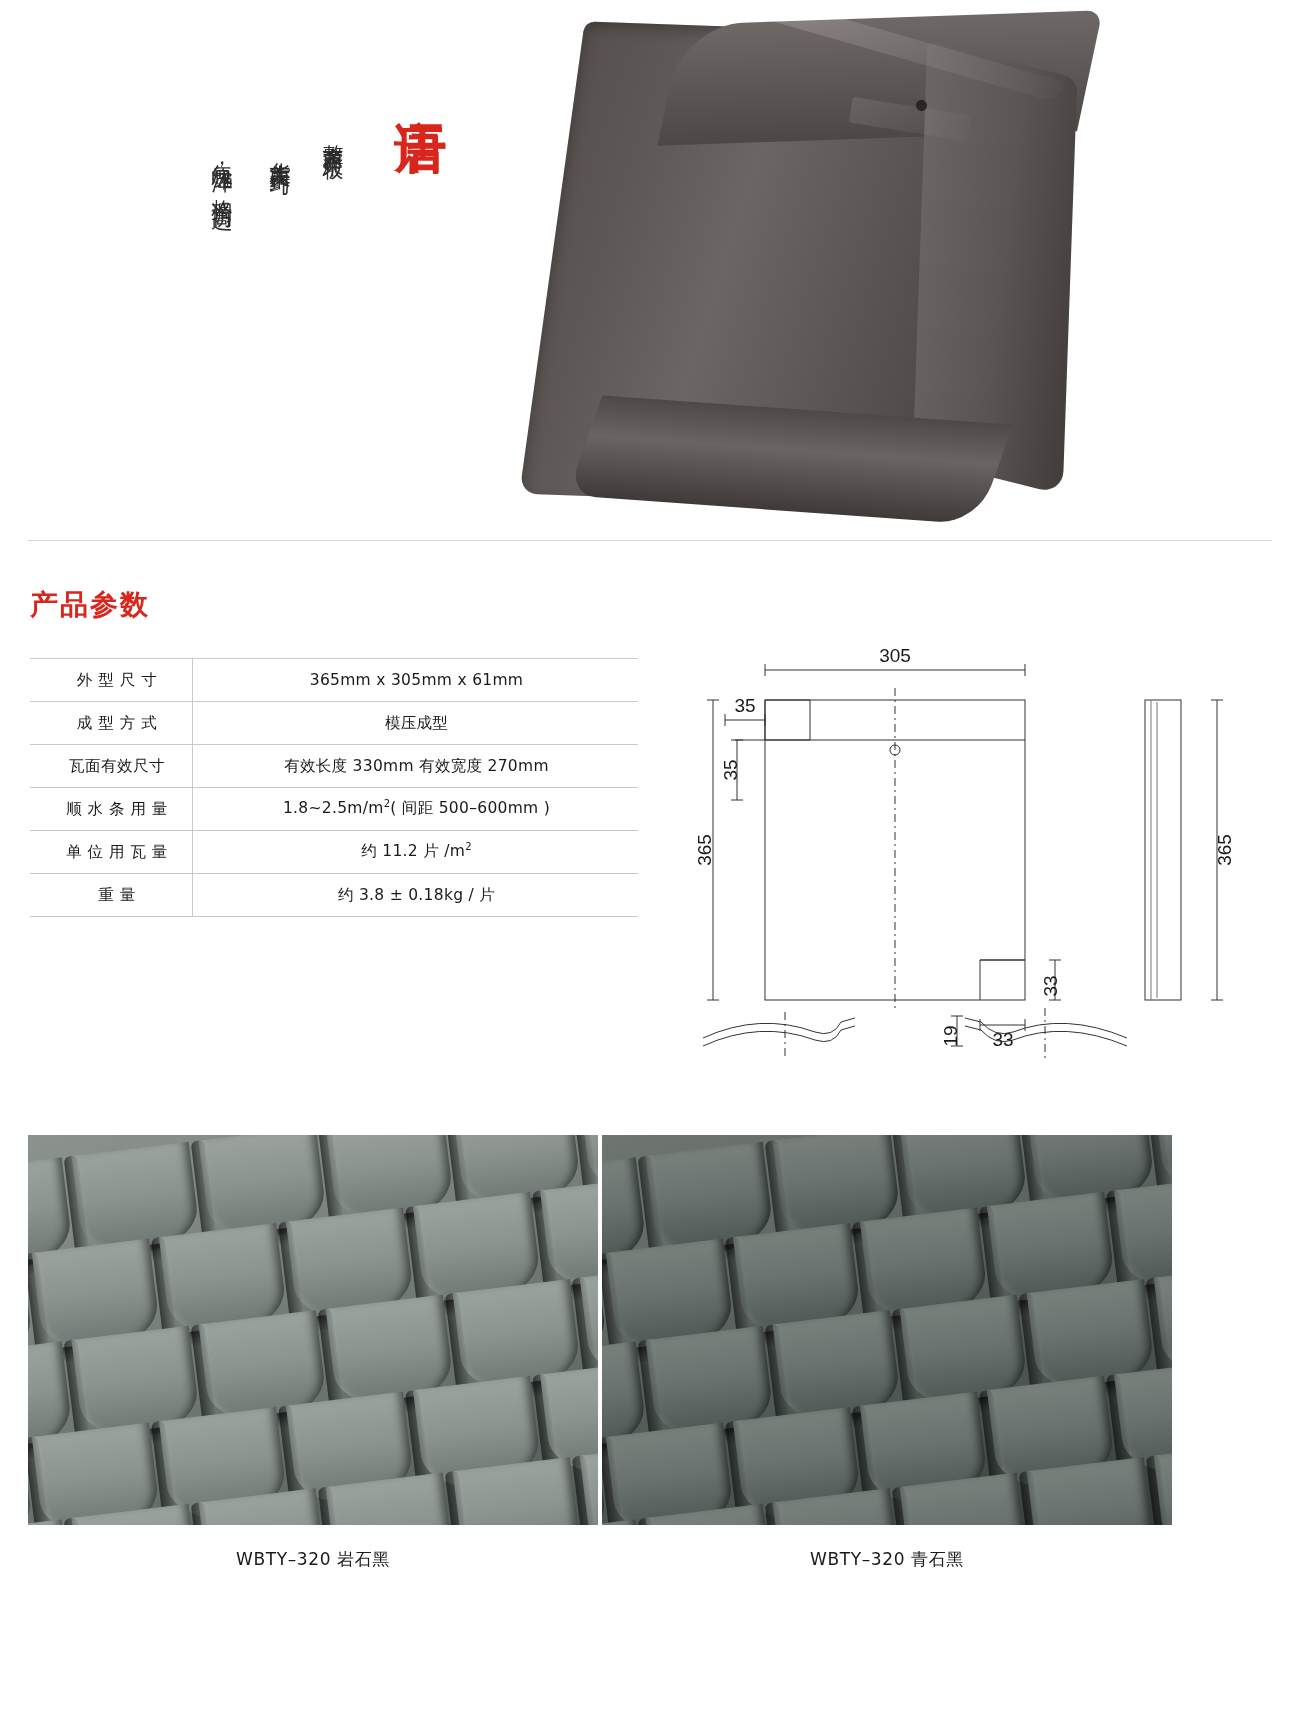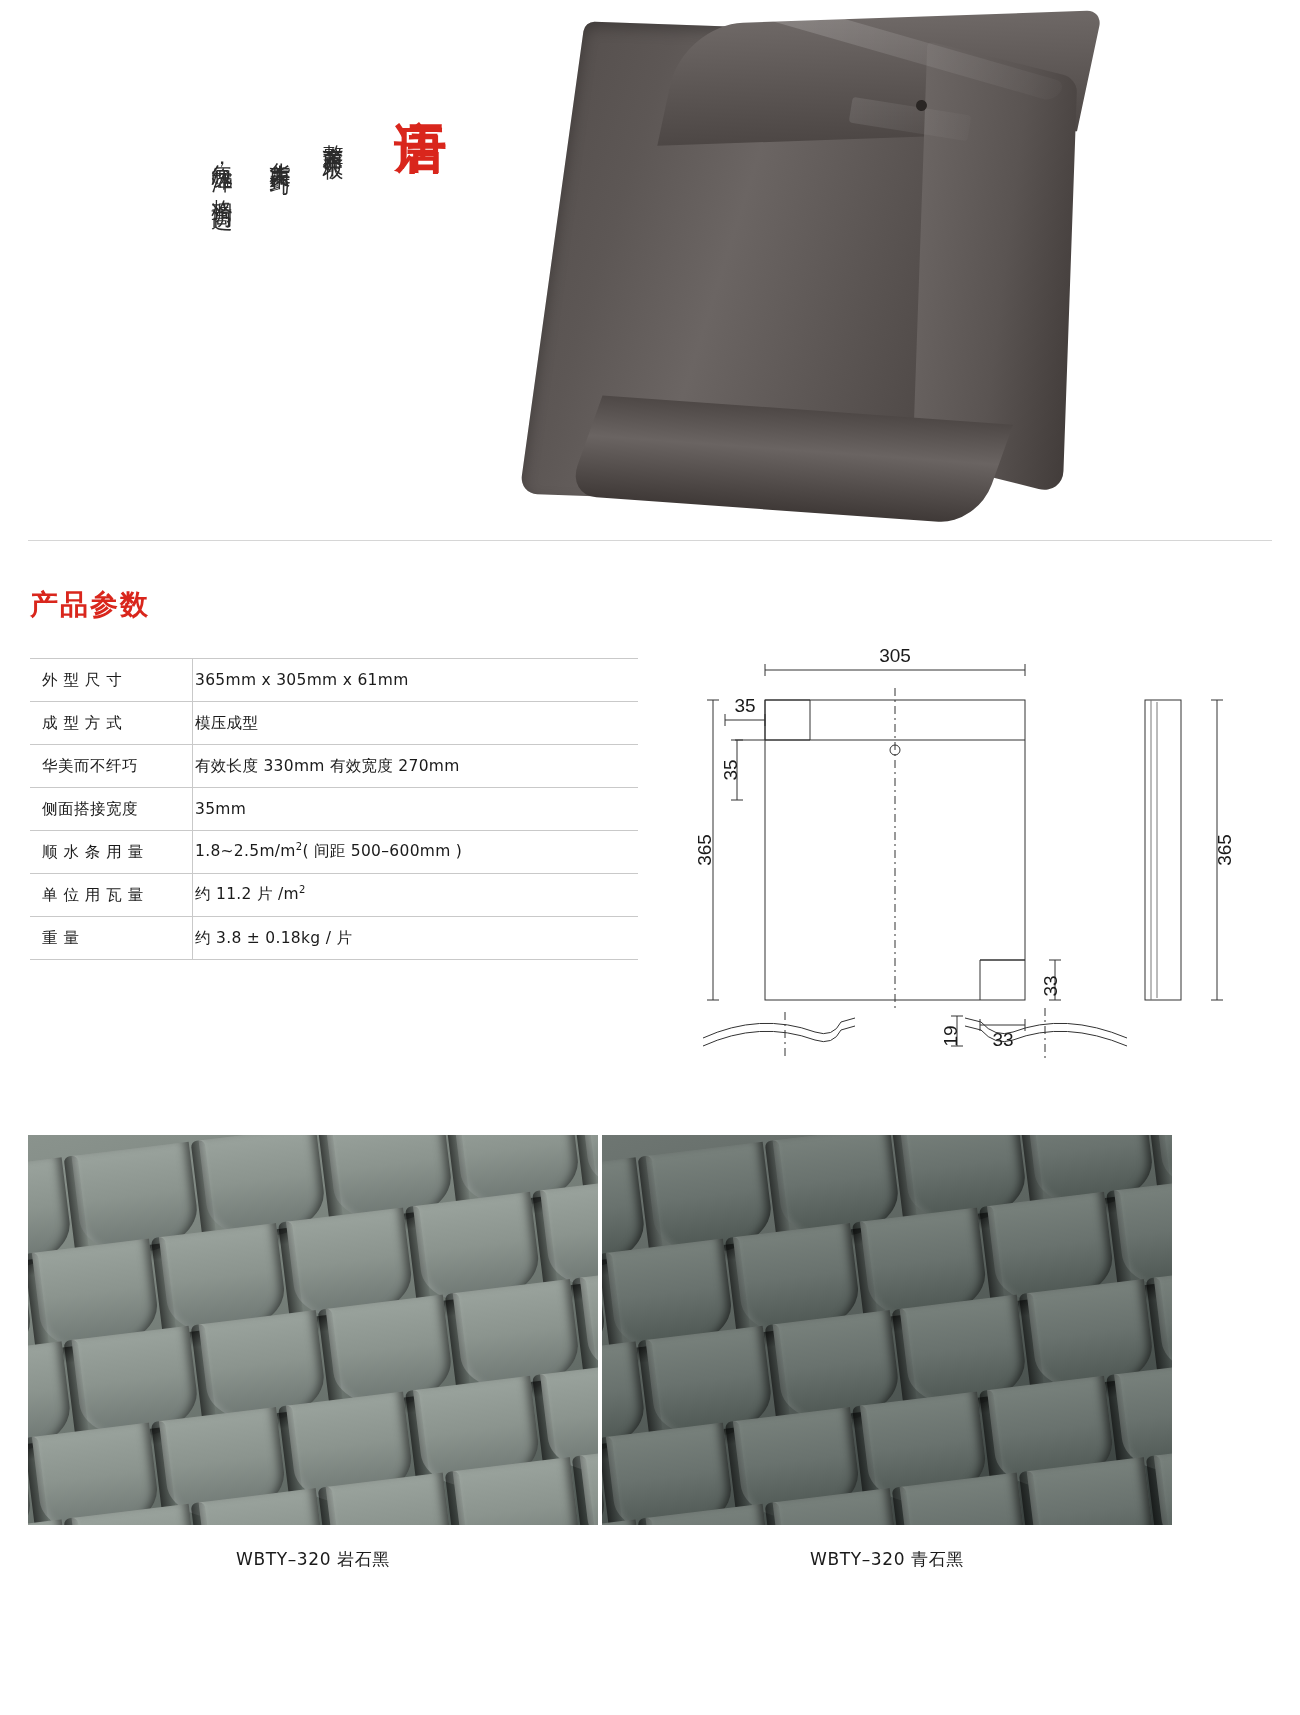--- a/index.html
+++ b/index.html
@@ -136,21 +136,21 @@
     font-family: "DejaVu Sans", "Liberation Sans", sans-serif;
   }
 
   #spec-table {
     position: absolute;
     left: 30px; top: 658px;
     width: 608px;
     border-collapse: collapse;
     font-size: 15.5px;
   }
-  #spec-table tr { height: 43px; }
+  #spec-table tr { height: 43px; text-align: center; }
   #spec-table td {
     border-bottom: 1px solid #c9c9c9;
     vertical-align: middle;
     padding: 0;
     font-family: "DejaVu Sans", "Liberation Sans", sans-serif;
   }
   #spec-table tr:first-child td { border-top: 1px solid #c9c9c9; }
   #spec-table td.k {
     width: 150px;
     padding-left: 12px;
@@ -284,26 +284,22 @@
   <tbody>
     <tr>
       <td class="k">外 型 尺 寸</td>
       <td class="v">365mm x 305mm x 61mm</td>
     </tr>
     <tr>
       <td class="k">成 型 方 式</td>
       <td class="v">模压成型</td>
     </tr>
     <tr>
-      <td class="k">华美而不纤巧</td>
+      <td class="k">瓦面有效尺寸</td>
       <td class="v">有效长度 330mm        有效宽度 270mm</td>
-    </tr>
-    <tr>
-      <td class="k">侧面搭接宽度</td>
-      <td class="v">35mm</td>
     </tr>
     <tr>
       <td class="k">顺 水 条 用 量</td>
       <td class="v"><span>1.8~2.5m/m</span><sup>2</sup><span>( 间距 500–600mm )</span></td>
     </tr>
     <tr>
       <td class="k">单 位 用 瓦 量</td>
       <td class="v"><span>约 11.2 片 /m</span><sup>2</sup><span></span></td>
     </tr>
     <tr>

